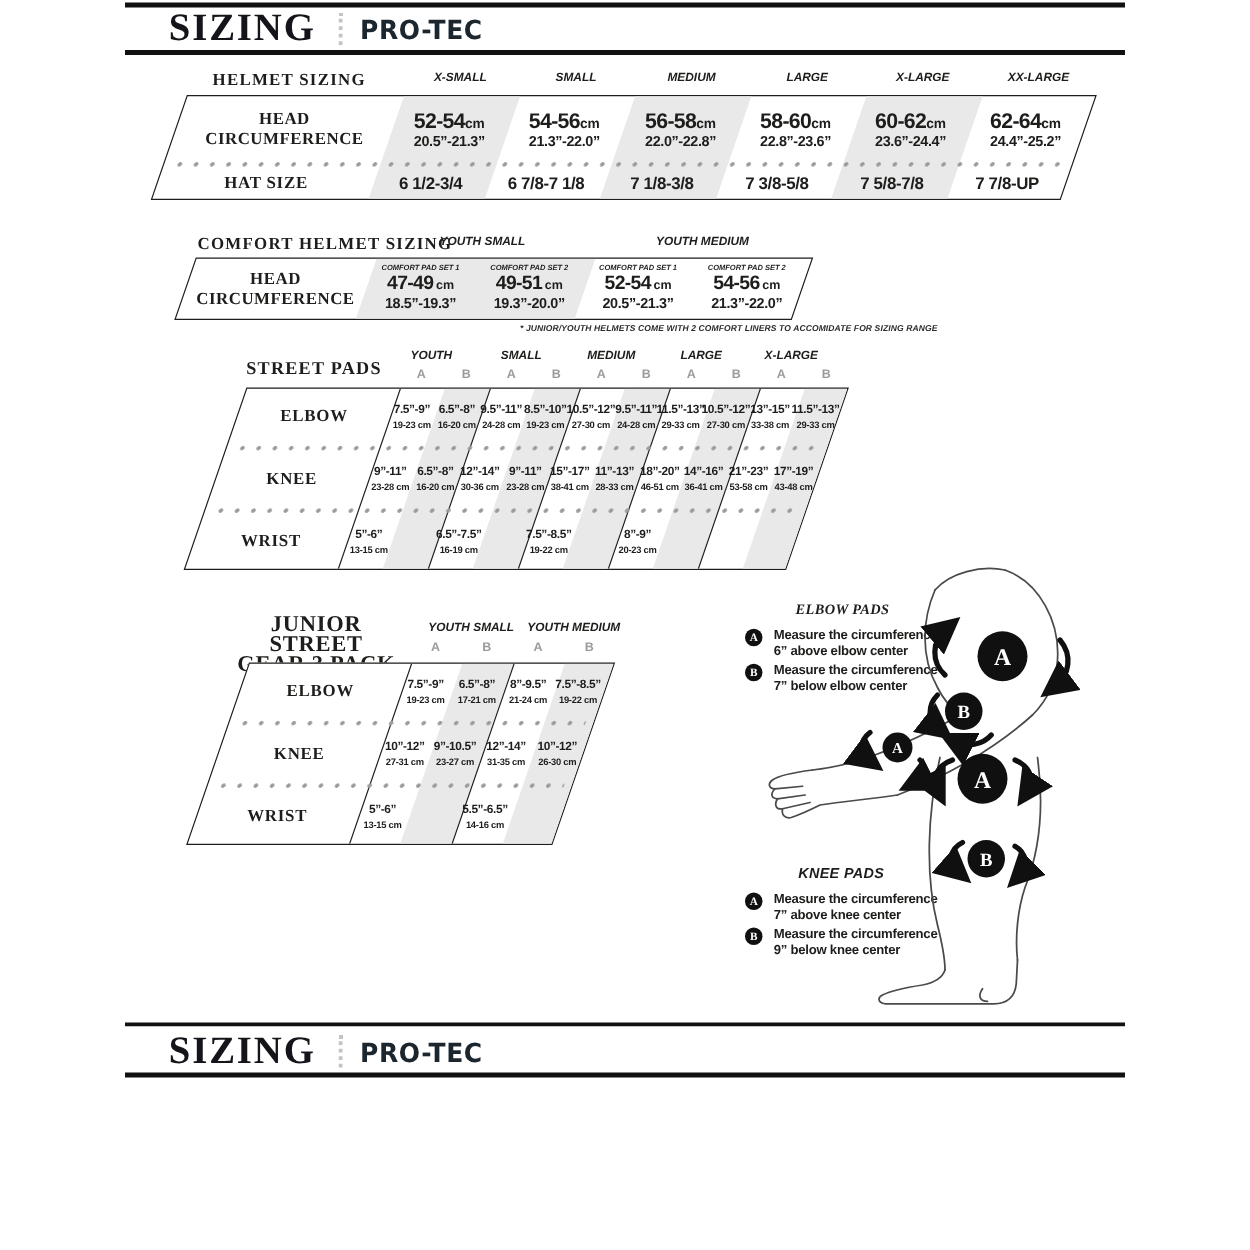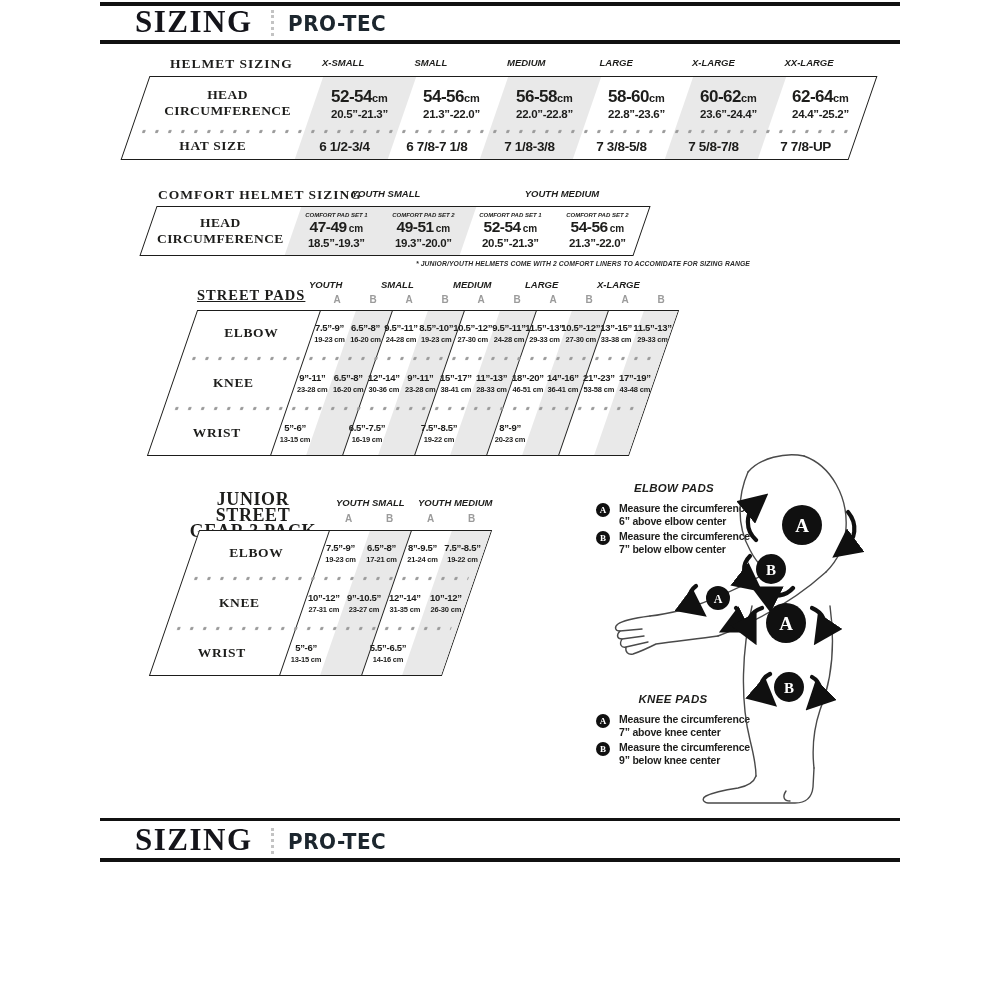--- a/index.html
+++ b/index.html
@@ -9,21 +9,21 @@
   .bar{position:absolute;background:#111;height:4px;}
   .brand{font-family:"Liberation Serif",serif;font-weight:bold;font-size:31px;
          letter-spacing:1.5px;color:#14141a;}
   .logo{font-family:"DejaVu Sans",sans-serif;font-weight:bold;font-size:20px;
         letter-spacing:0.5px;color:#1c262e;transform:scaleY(1.05);}
   .vdots{position:absolute;width:0;border-left:3px dotted #c3c3c3;}
   .serif{font-family:"Liberation Serif",serif;font-weight:bold;color:#1d1d1b;}
   .sec-title{font-size:13.5px;letter-spacing:1px;}
   .ital{font-style:italic;font-weight:bold;}
   .hdrflex{position:absolute;display:flex;}
-  .hdrcell{flex:1;}
+  .hdrcell{flex:1;text-align:center;}
   .skewtab{position:absolute;transform:skewX(-19deg);border:1.6px solid #1d1d1b;
            background:#fff;box-sizing:border-box;overflow:hidden;}
   .stripe{position:absolute;top:0;bottom:0;background:#e9e9e9;}
   .vline{position:absolute;top:0;bottom:0;width:1.4px;background:#1d1d1b;}
   .trow{position:absolute;left:0;right:0;display:flex;}
   .cell{display:flex;align-items:center;justify-content:center;box-sizing:border-box;}
   .us{transform:skewX(19deg);text-align:center;}
   .dotsrow{position:absolute;left:6px;right:6px;height:5px;
      background-image:radial-gradient(circle,#9b9b9b 1.5px,transparent 1.9px);
      background-size:13px 5px;background-repeat:repeat-x;background-position:left center;}
@@ -179,21 +179,21 @@
         <div class="us">
           <div class="padset">COMFORT PAD SET 2</div>
           <div><span class="jcm">54-56</span><span class="jcmunit">cm</span></div>
           <div class="inline2">21.3”-22.0”</div>
         </div>
       </div>
   </div>
 </div>
 <div class="abs footnote" style="left:415px;top:260px;width:335px;">* JUNIOR/YOUTH HELMETS COME WITH 2 COMFORT LINERS TO ACCOMIDATE FOR SIZING RANGE</div>
 
-<div class="abs serif" style="left:197px;top:287px;font-size:14.5px;letter-spacing:1px;text-decoration:underline;">STREET PADS</div>
+<div class="abs serif" style="left:197px;top:287px;font-size:14.5px;letter-spacing:1px;">STREET PADS</div>
 <div class="hdrflex" style="left:309px;top:279px;width:360px;">
   <div class="hdrcell ital szhdr">YOUTH</div>
   <div class="hdrcell ital szhdr">SMALL</div>
   <div class="hdrcell ital szhdr">MEDIUM</div>
   <div class="hdrcell ital szhdr">LARGE</div>
   <div class="hdrcell ital szhdr">X-LARGE</div>
 </div>
 <div class="abrow" style="left:319px;top:294px;width:360px;">
   <div class="abcell">A</div>
   <div class="abcell">B</div>
@@ -495,21 +495,21 @@
           <div class="vin">5.5”-6.5”</div>
           <div class="vcm">14-16 cm</div>
         </div>
       </div>
     <div class="cell" style="width:41px;">
         <div class="us"></div>
       </div>
   </div>
 </div>
 
-<div class="abs ins-title" style="left:604px;top:482px;width:140px;">ELBOW PADS</div>
+<div class="abs ins-title" style="left:604px;top:482px;width:140px;font-family:Liberation Serif, serif;">ELBOW PADS</div>
 <div class="abs" style="left:596px;top:502px;width:165px;">
   <div class="ins-item">
     <div class="badge">A</div>
     <div class="ins-text">
         <div>Measure the circumference</div>
         <div>6” above elbow center</div>
       </div>
   </div>
   <div class="ins-item">
     <div class="badge">B</div>

